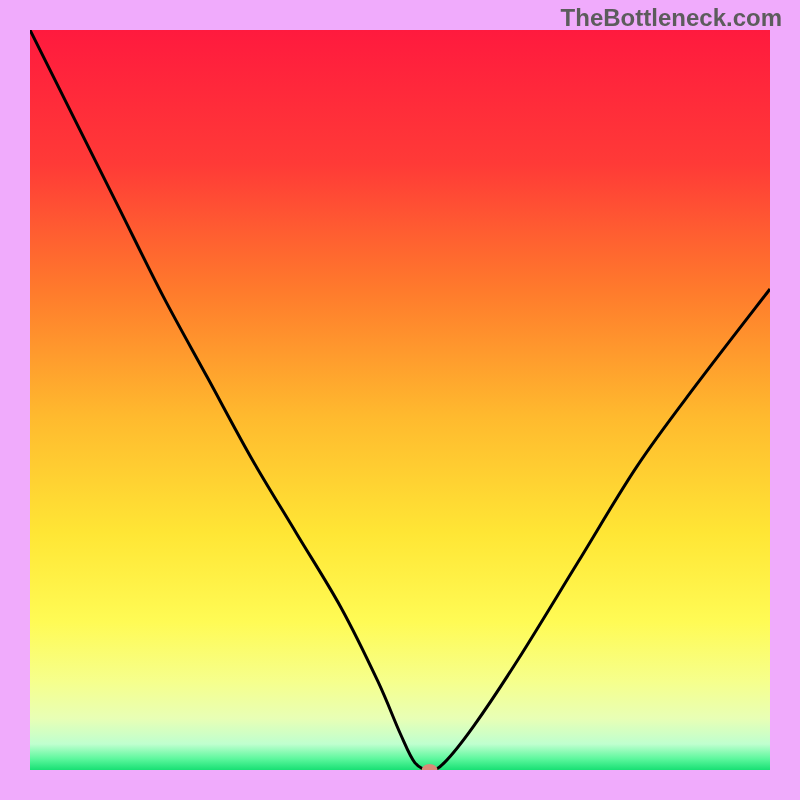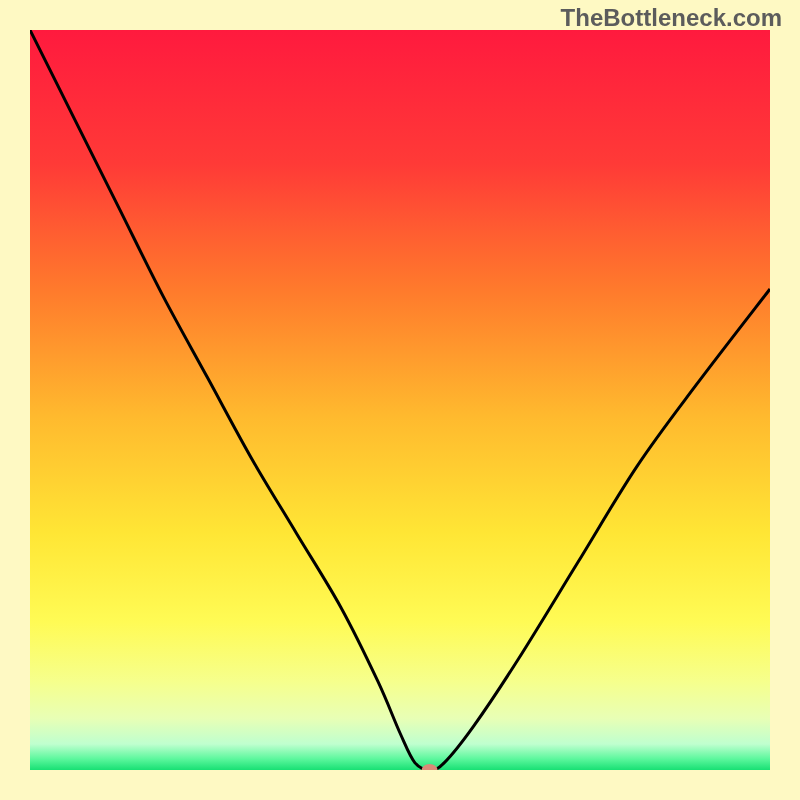--- a/index.html
+++ b/index.html
@@ -7,21 +7,21 @@
     padding: 0;
     width: 800px;
     height: 800px;
     background: #000;
     font-family: Arial, Helvetica, sans-serif;
   }
   .frame {
     position: relative;
     width: 800px;
     height: 800px;
-    background: #fef9c3;
+    background: #f0abfc;
     text-align: center;
   }
   .watermark {
     position: absolute;
     top: 4px;
     right: 18px;
     color: #5c5c5c;
     font-size: 24px;
     font-weight: 600;
     z-index: 10;

